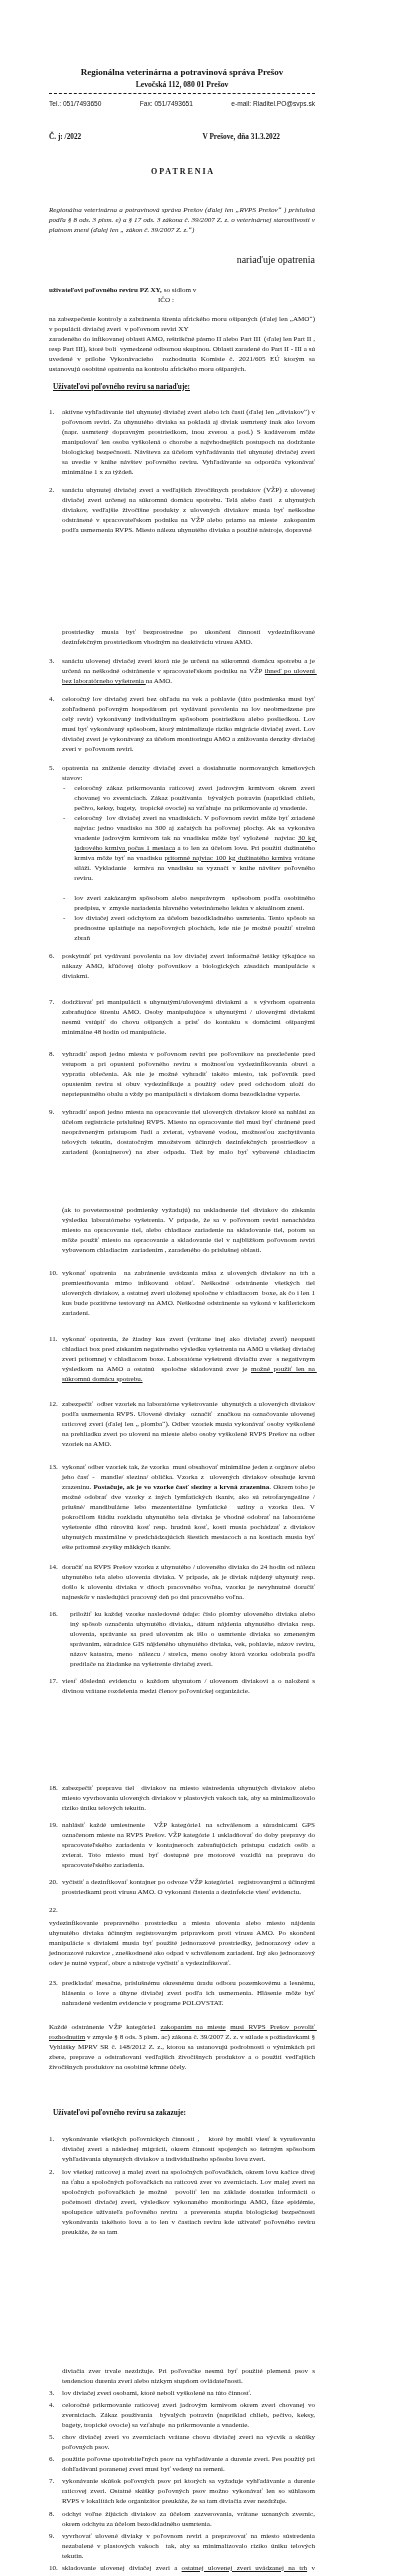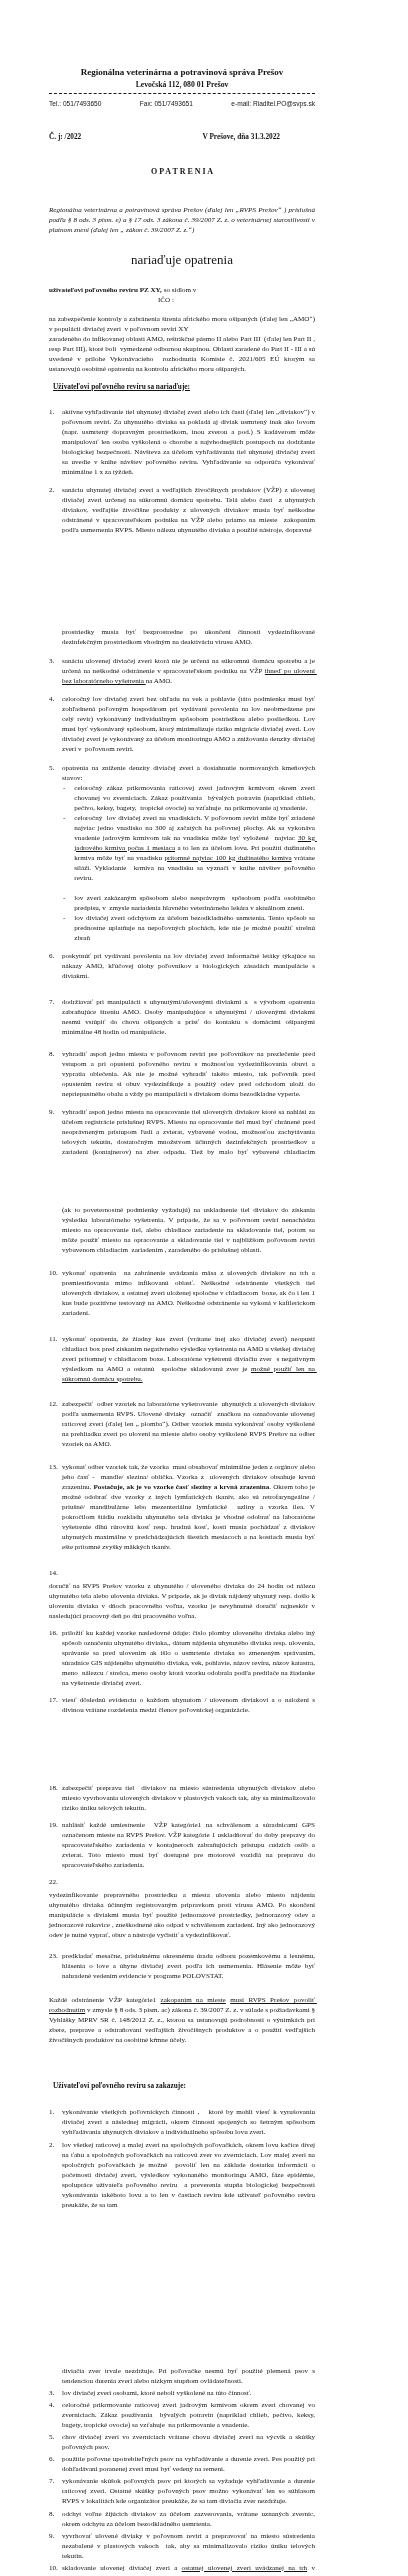--- a/index.html
+++ b/index.html
@@ -8,21 +8,21 @@
   .doc{width:409px;}
   .page{width:362px;height:578px;box-sizing:border-box;overflow:hidden;background:#fff;padding-left:49px;padding-right:47px;}
   .title{font-size:9px;font-weight:bold;text-align:center;line-height:12px;}
   .subtitle{font-size:7.7px;font-weight:bold;text-align:center;line-height:10.3px;}
   .divider{height:0;border-bottom:0.9px dashed #1a1a1a;}
   .contacts{display:flex;justify-content:space-between;font-family:"Liberation Sans",sans-serif;font-size:6.6px;line-height:8.8px;}
   .refrow{display:flex;font-weight:bold;font-size:7.3px;line-height:9.8px;}
   .refrow .right{margin-left:auto;margin-right:35px;}
   .docheading{text-align:center;font-weight:bold;font-size:8px;line-height:10.8px;white-space:pre-wrap;}
   .p{font-size:7.1px;line-height:10px;text-align:justify;white-space:pre-wrap;}
-  .ctr{font-size:13px;line-height:10px;text-align:center;white-space:pre-wrap;}
+  .ctr{font-size:10px;line-height:10px;text-align:right;white-space:pre-wrap;}
   .heading{font-weight:bold;font-size:7.3px;line-height:10px;white-space:pre-wrap;}
   .heading.u .txt{text-decoration:underline;}
   .ind8{padding-left:4.1px;}
   .ico{padding-left:109px;text-align:left;}
   .cont{padding-left:13px;}
   .b{font-weight:bold;}
   .u{text-decoration:underline;}
   .li{display:flex;font-size:7.1px;line-height:10px;}
   .li .num{flex:0 0 13px;white-space:pre;}
   .li .body{flex:1;text-align:justify;white-space:pre-wrap;}
@@ -106,42 +106,46 @@
         <div class="body"><span>vykonať opatrenia, že žiadny kus zveri (vrátane inej ako diviačej zveri) neopustí chladiaci box pred získaním negatívneho výsledku vyšetrenia na AMO u všetkej diviačej zveri prítomnej v chladiacom boxe. Laboratórne vyšetrenú diviačiu zver  s negatívnym výsledkom na AMO a ostatnú  spoločne skladovanú zver je </span><span class="u">možné použiť len na súkromnú domácu spotrebu.</span></div>
       </div>
       <div class="li" style="margin-top: 15.5px;">
         <span class="num">12.</span>
         <div class="body"><span>zabezpečiť  odber vzoriek na laboratórne vyšetrovanie  uhynutých a ulovených diviakov podľa usmernenia RVPS. Ulovené diviaky  označiť  značkou na označovanie ulovenej raticovej zveri (ďalej len „ plomba“). Odber vzoriek musia vykonávať osoby vyškolené na prehliadku zveri po ulovení na mieste alebo osoby vyškolené RVPS Prešov na odber vzoriek na AMO.</span></div>
       </div>
       <div class="li" style="margin-top: 12.4px;">
         <span class="num">13.</span>
         <div class="body"><span>vykonať odber vzoriek tak, že vzorka  musí obsahovať minimálne jeden z orgánov alebo jeho časť -  mandle/ slezina/ oblička. Vzorka z  ulovených diviakov obsahuje krvnú zrazeninu. </span><span class="b">Postačuje, ak je vo vzorke časť sleziny a krvná zrazenina</span><span>. Okrem toho je možné odobrať dve vzorky z iných lymfatických tkanív, ako sú retrofaryngeálne / príušné/ mandibulárne lebo mezenteriálne lymfatické  uzliny a vzorka ilea. V pokročilom štádiu rozkladu uhynutého tela diviaka je vhodné odobrať na laboratórne vyšetrenie dlhú rúrovitú kosť resp. hrudnú kosť, kosti musia pochádzať z diviakov uhynutých maximálne v predchádzajúcich šiestich mesiacoch a na kostiach musia byť ešte prítomné zvyšky mäkkých tkanív.</span></div>
       </div>
-      <div class="li" style="margin-top: 16px; flex-direction: column;">
+      <div class="li" style="margin-top: 10px;">
         <span class="num">14.</span>
         <div class="body"><span>doručiť na RVPS Prešov vzorku z uhynutého / uloveného diviaka do 24 hodín od nálezu uhynutého tela alebo ulovenia diviaka. V prípade, ak je diviak nájdený uhynutý resp. došlo k uloveniu diviaka v dňoch pracovného voľna, vzorku je nevyhnutné doručiť najneskôr v nasledujúci pracovný deň po dni pracovného voľna.</span></div>
       </div>
-      <div class="li" style="margin-top: 7.2px;">
+      <div class="li" style="margin-top: 7.2px; gap: 8px;">
         <span class="num">16.</span>
         <div class="body"><span>priložiť ku každej vzorke nasledovné údaje: číslo plomby uloveného diviaka alebo iný spôsob označenia uhynutého diviaka,, dátum nájdenia uhynutého diviaka resp. ulovenia, správanie sa pred ulovením ak išlo o usmrtenie diviaka so zmeneným správaním, súradnice GIS nájdeného uhynutého diviaka, vek, pohlavie, názov revíru, názov katastra, meno  nálezcu / strelca, meno osoby ktorá vzorku odobrala podľa predtlače na žiadanke na vyšetrenie diviačej zveri.</span></div>
       </div>
       <div class="li" style="margin-top: 7.2px;">
         <span class="num">17.</span>
         <div class="body"><span>viesť dôslednú evidenciu o každom uhynutom / ulovenom diviakovi a o naložení s divinou vrátane rozdelenia medzi členov poľovníckej organizácie.</span></div>
       </div>
     </div>
     <div class="page" style="padding-top: 49px;">
       <div class="li">
         <span class="num">18.</span>
         <div class="body"><span>zabezpečiť prepravu tiel  diviakov na miesto sústredenia uhynutých diviakov alebo miesto vyvrhovania ulovených diviakov v plastových vakoch tak, aby sa minimalizovalo riziko úniku telových tekutín.</span></div>
       </div>
       <div class="li" style="margin-top: 7.2px;">
         <span class="num">19.</span>
         <div class="body"><span>nahlásiť každé umiestnenie  VŽP kategórie1 na schválenom a súradnicami GPS označenom mieste na RVPS Prešov. VŽP kategórie 1 uskladňovať do doby prepravy do spracovateľského zariadenia v kontajneroch zabraňujúcich prístupu cudzích osôb a zvierat. Toto miesto musí byť dostupné pre motorové vozidlá na prepravu do spracovateľského zariadenia.</span></div>
       </div>
+      <div class="li" style="margin-top: 7.2px;">
+        <span class="num">20.</span>
+        <div class="body"><span>vyčistiť a dezinfikovať kontajner po odvoze VŽP kategórie1  registrovanými a účinnými prostriedkami proti vírusu AMO. O vykonaní čistenia a dezinfekcie viesť evidenciu.</span></div>
+      </div>
       <div class="li" style="margin-top: 7.2px; flex-direction: column;">
         <span class="num">22.</span>
         <div class="body"><span>vydezinfikovanie prepravného prostriedku a miesta ulovenia alebo miesto nájdenia uhynutého diviaka účinným registrovaným prípravkom proti vírusu AMO. Po skončení manipulácie s diviakmi musia byť použité jednorazové prostriedky, jednorazový odev a jednorazové rukavice , zneškodnené ako odpad v schválenom zariadení. Iný ako jednorazový odev je nutné vyprať, obuv a nástroje vyčistiť a vydezinfikovať.</span></div>
       </div>
       <div class="li" style="margin-top: 10.3px;">
         <span class="num">23.</span>
         <div class="body"><span>predkladať mesačne, príslušnému okresnému úradu odboru pozemkovému a lesnému, hlásenia o love a úhyne diviačej zveri podľa ich usmernenia. Hlásenie môže byť nahradené vedením evidencie v programe POLOVSTAT.</span></div>
       </div>
       <div class="p" style="margin-top: 14.4px;"><span>Každé odstránenie VŽP kategórie1 </span><span class="u">zakopaním na mieste</span><span> </span><span class="u">musí RVPS Prešov povoliť rozhodnutím</span><span> v zmysle § 8 ods. 3 písm. ac) zákona č. 39/2007 Z. z. v súlade s požiadavkami § Vyhlášky MPRV SR č. 148/2012 Z. z., ktorou sa ustanovujú podrobnosti o výnimkách pri zbere, preprave a odstraňovaní vedľajších živočíšnych produktov a o použití vedľajších živočíšnych produktov na osobitné kŕmne účely.</span></div>
       <div class="heading ind8" style="margin-top: 36px;"><span class="txt">Užívateľovi poľovného revíru sa zakazuje:</span></div>

